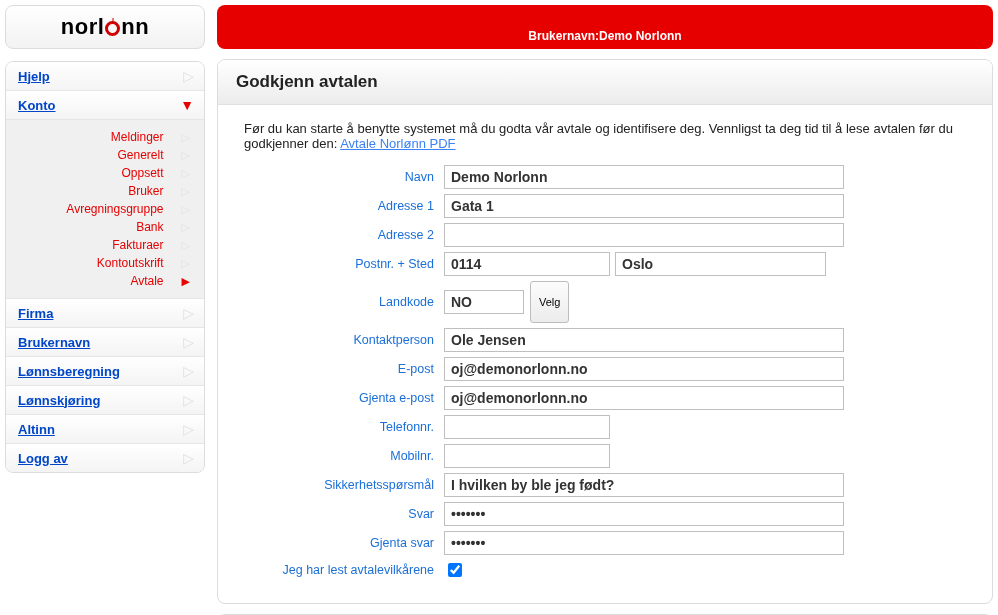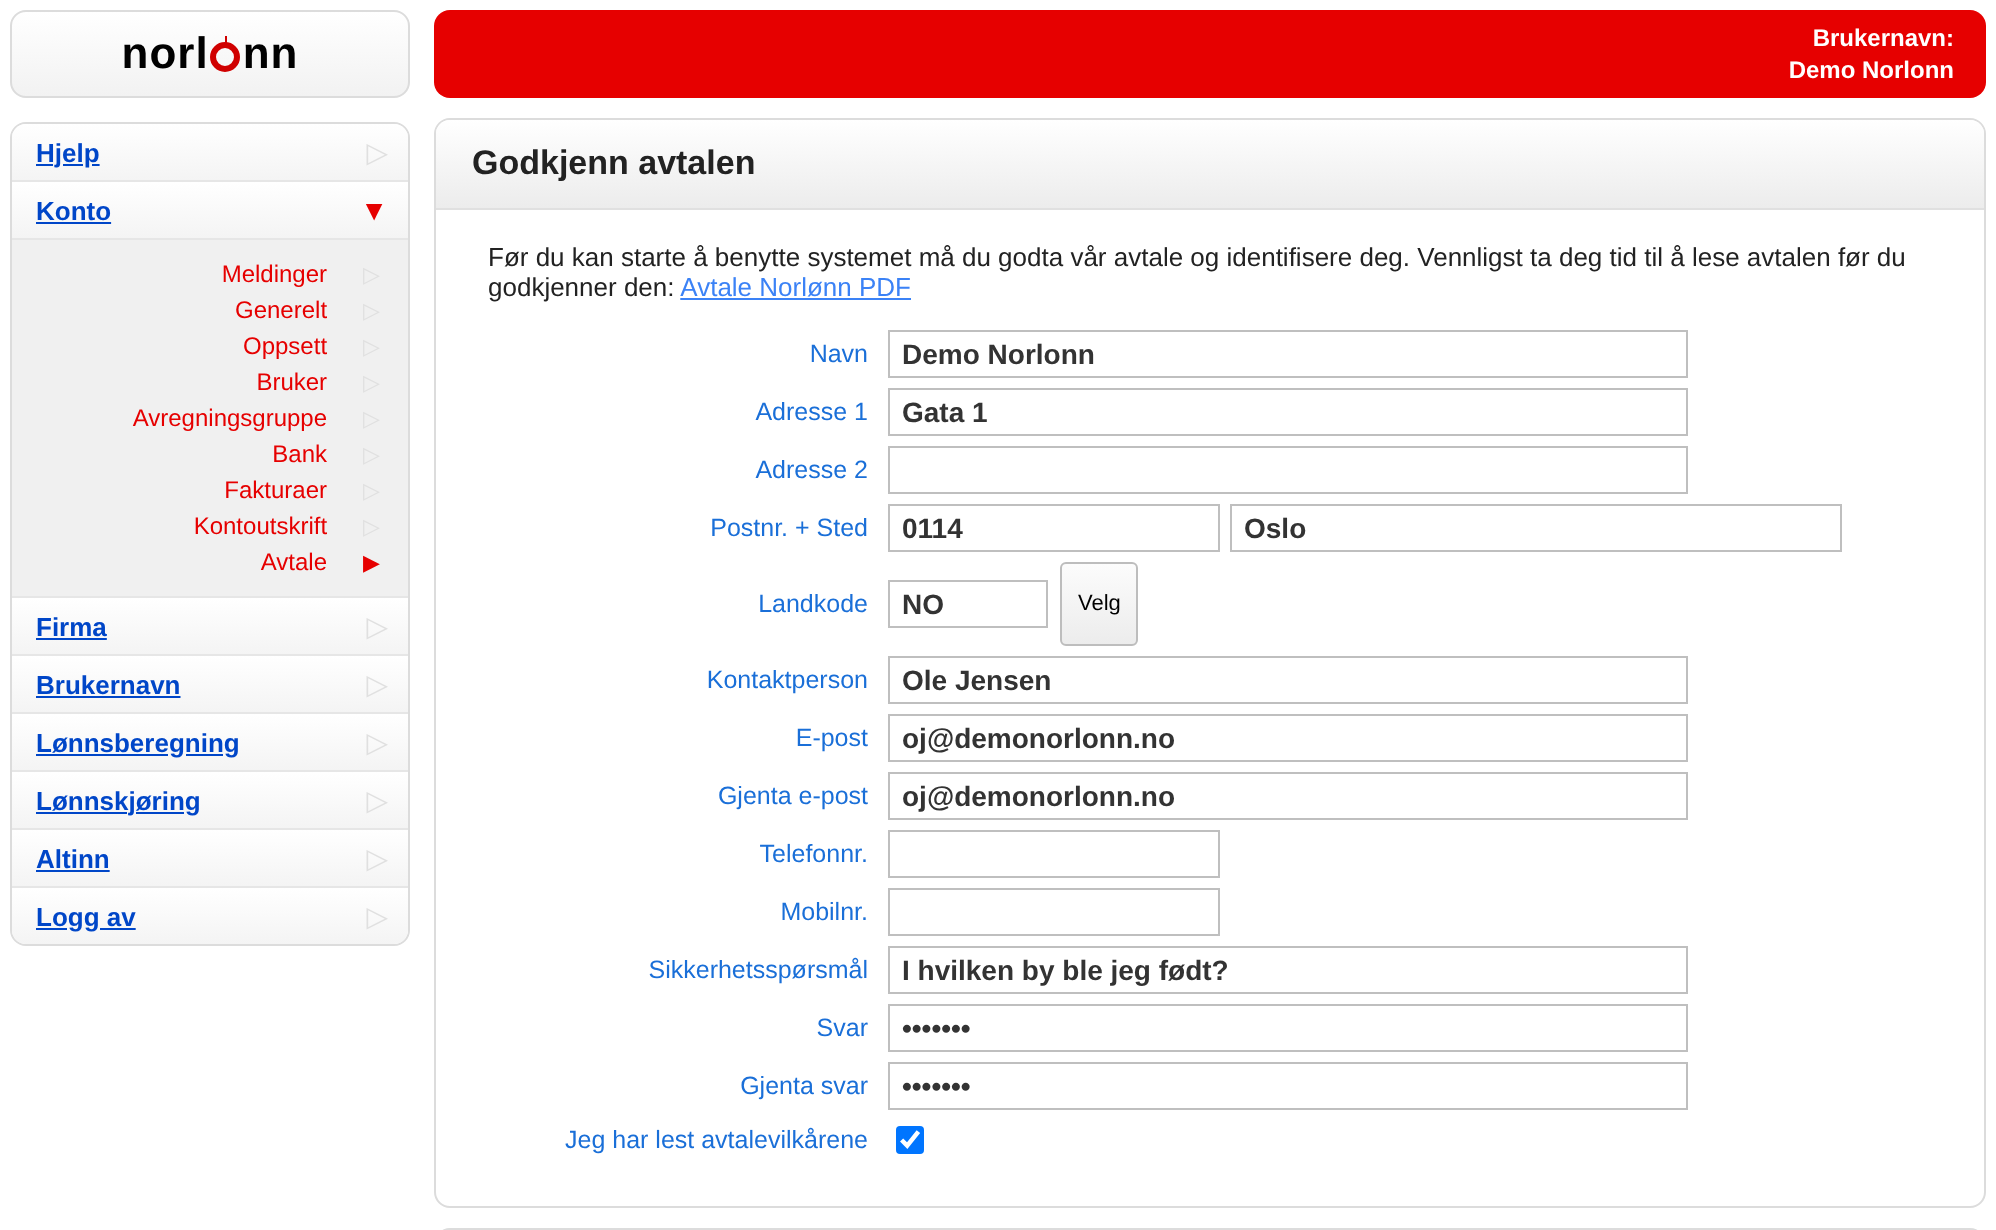--- a/index.html
+++ b/index.html
@@ -62,21 +62,21 @@
     background:#e60000;
     border-radius:8px;
     color:#fff;
     padding:5px 16px 5px 16px;
     text-align:right;
     font-weight:bold;
     font-size:12px;
     line-height:1.35;
     height:44px;
     display:flex;
-    flex-direction:column;
+    flex-direction:row;
     justify-content:center;
     align-items:flex-end;
   }
   .panel {
     border:1px solid #dcdcdc;
     border-radius:8px;
     overflow:hidden;
     background:#fff;
   }
   .panel-header {
@@ -96,21 +96,21 @@
     padding:3px 6px;
     font-size:14px;
     font-weight:bold;
     font-family: Arial, sans-serif;
     color:#333;
     background:#fff;
     height:24px;
   }
   .w-wide { width:400px; }
   .w-sm { width:166px; }
-  .w-sm2 { width:306px; margin-left:5px; }
+  .w-sm2 { width:211px; margin-left:5px; }
   .w-tiny { width:80px; }
   .velg-btn {
     margin-left:6px; border:1px solid #bdbdbd; background:linear-gradient(#fcfcfc,#ececec);
     border-radius:3px; font-size:11px; padding:14px 8px; cursor:pointer;
   }
   .checkbox { width:14px; height:14px; cursor:pointer;}
   .footer {
     display:flex; gap:8px; padding:8px 10px;
     background:linear-gradient(#fcfcfc,#f0f0f0);
     border:1px solid #dcdcdc;

